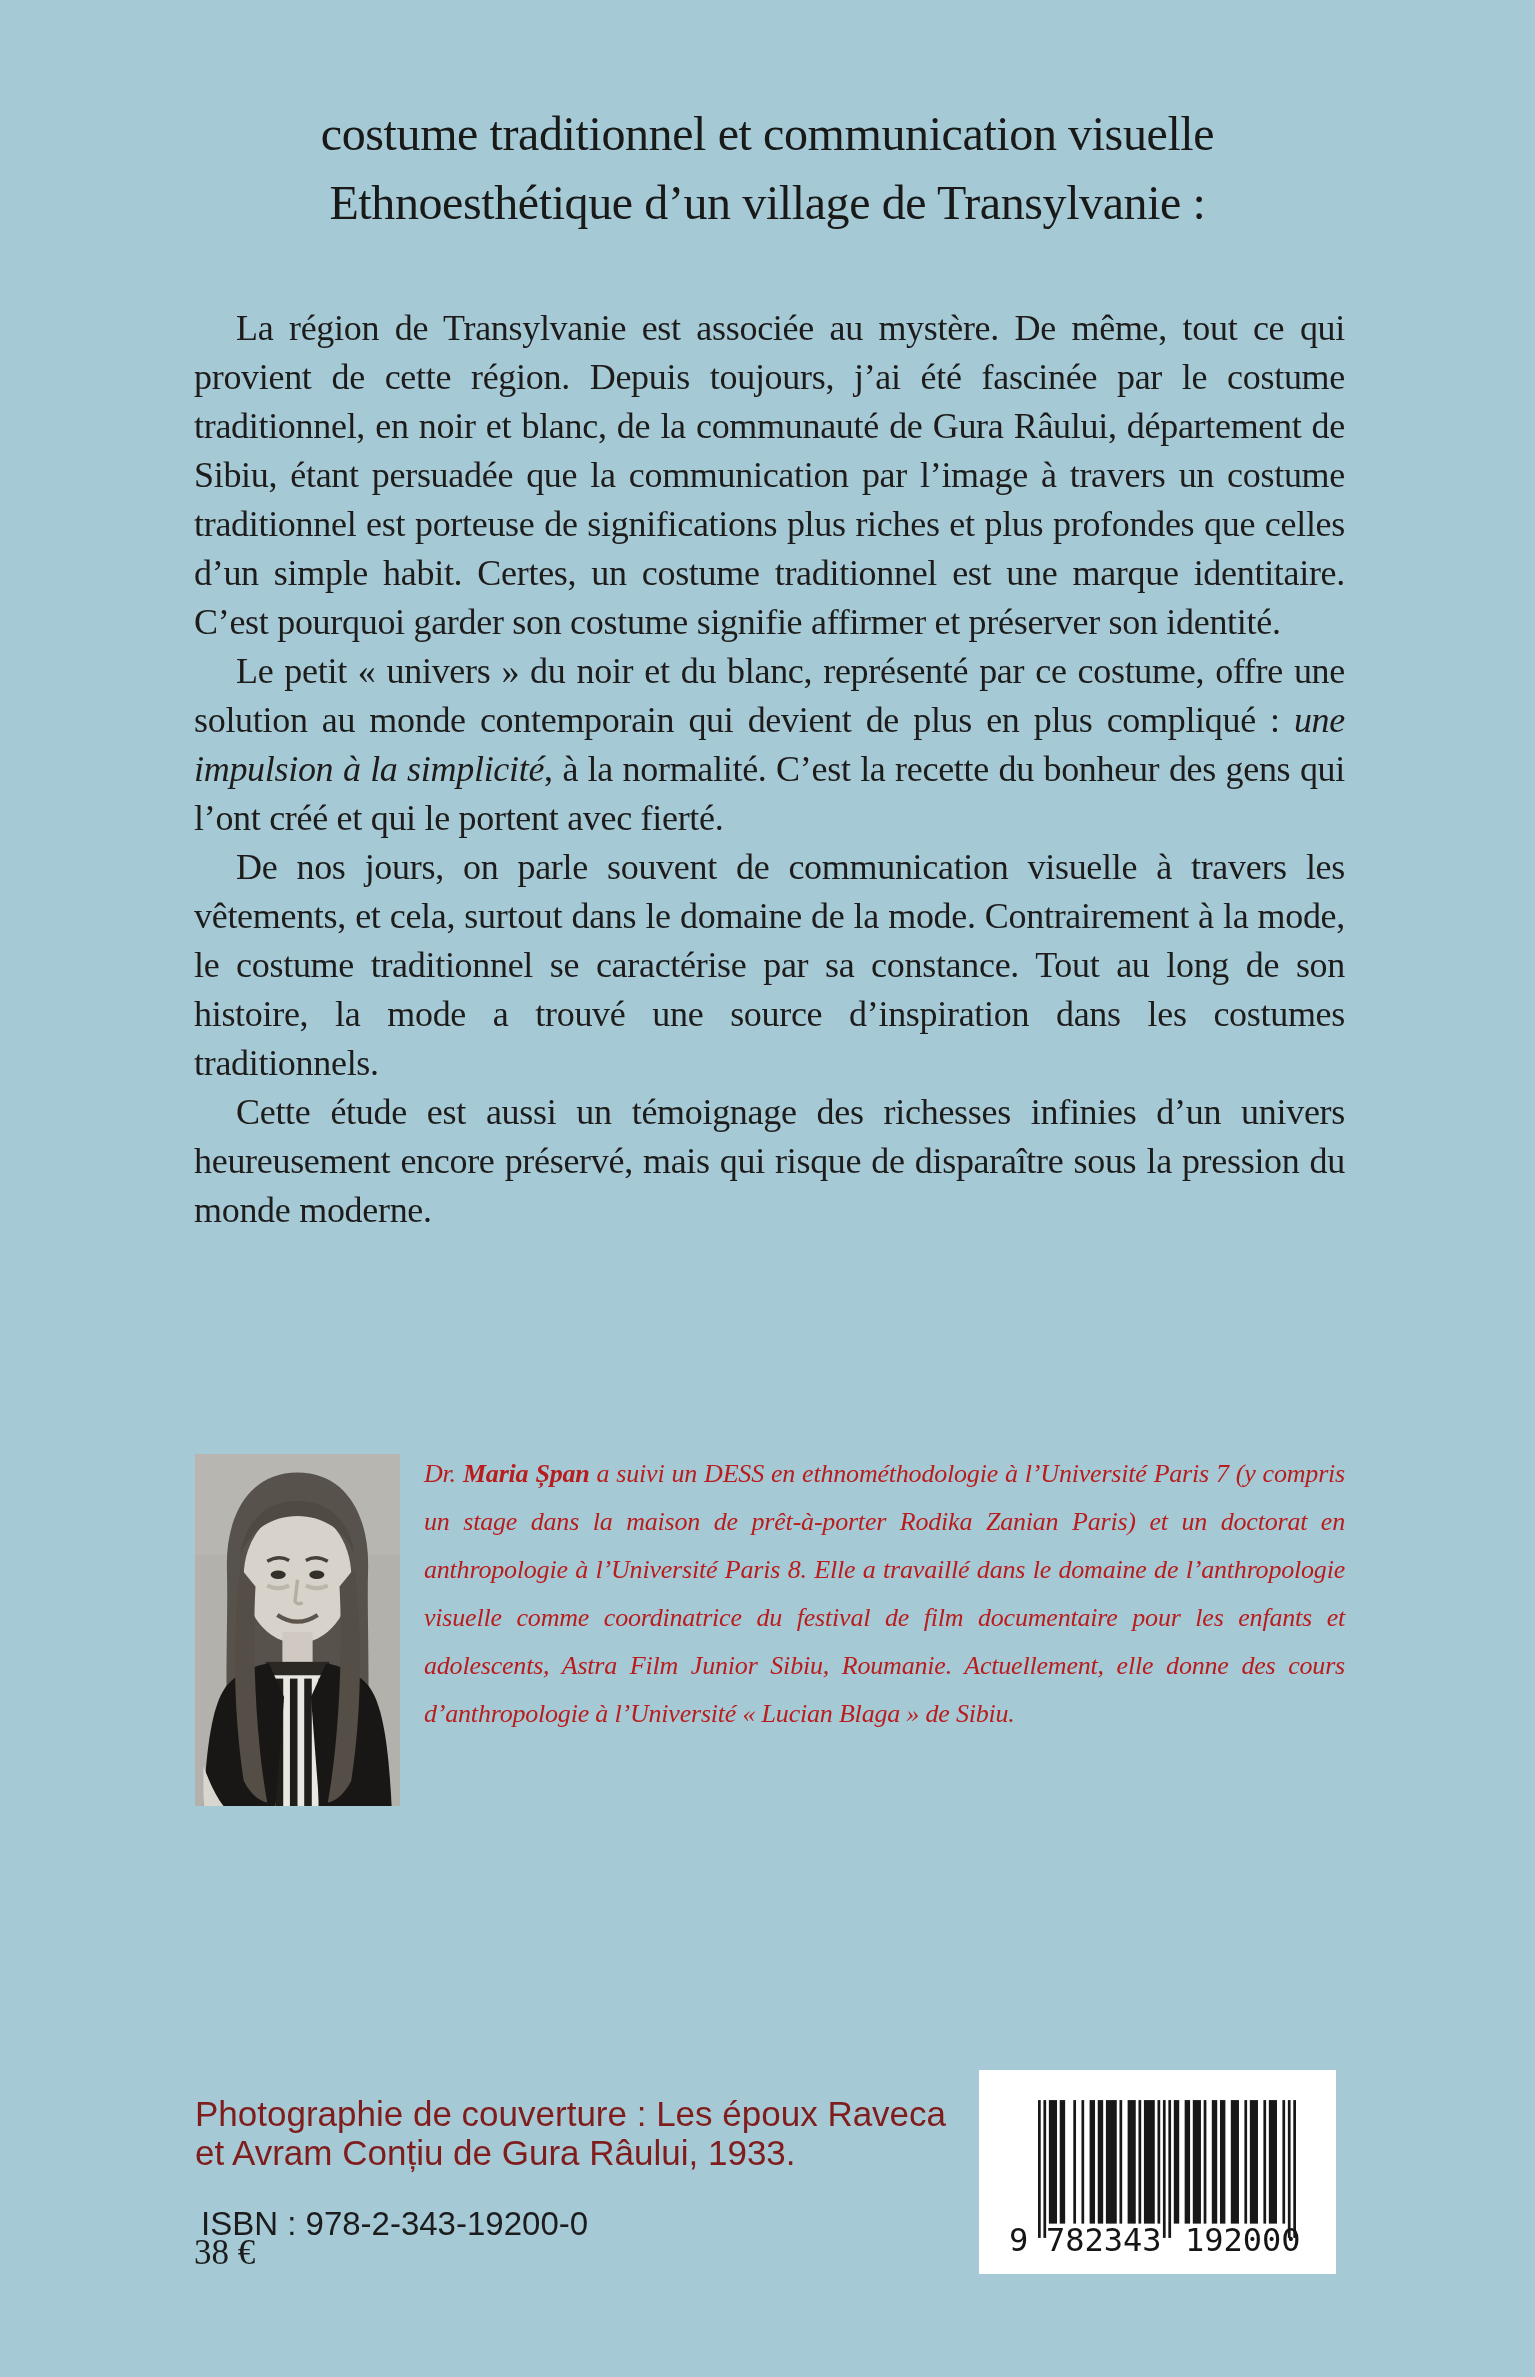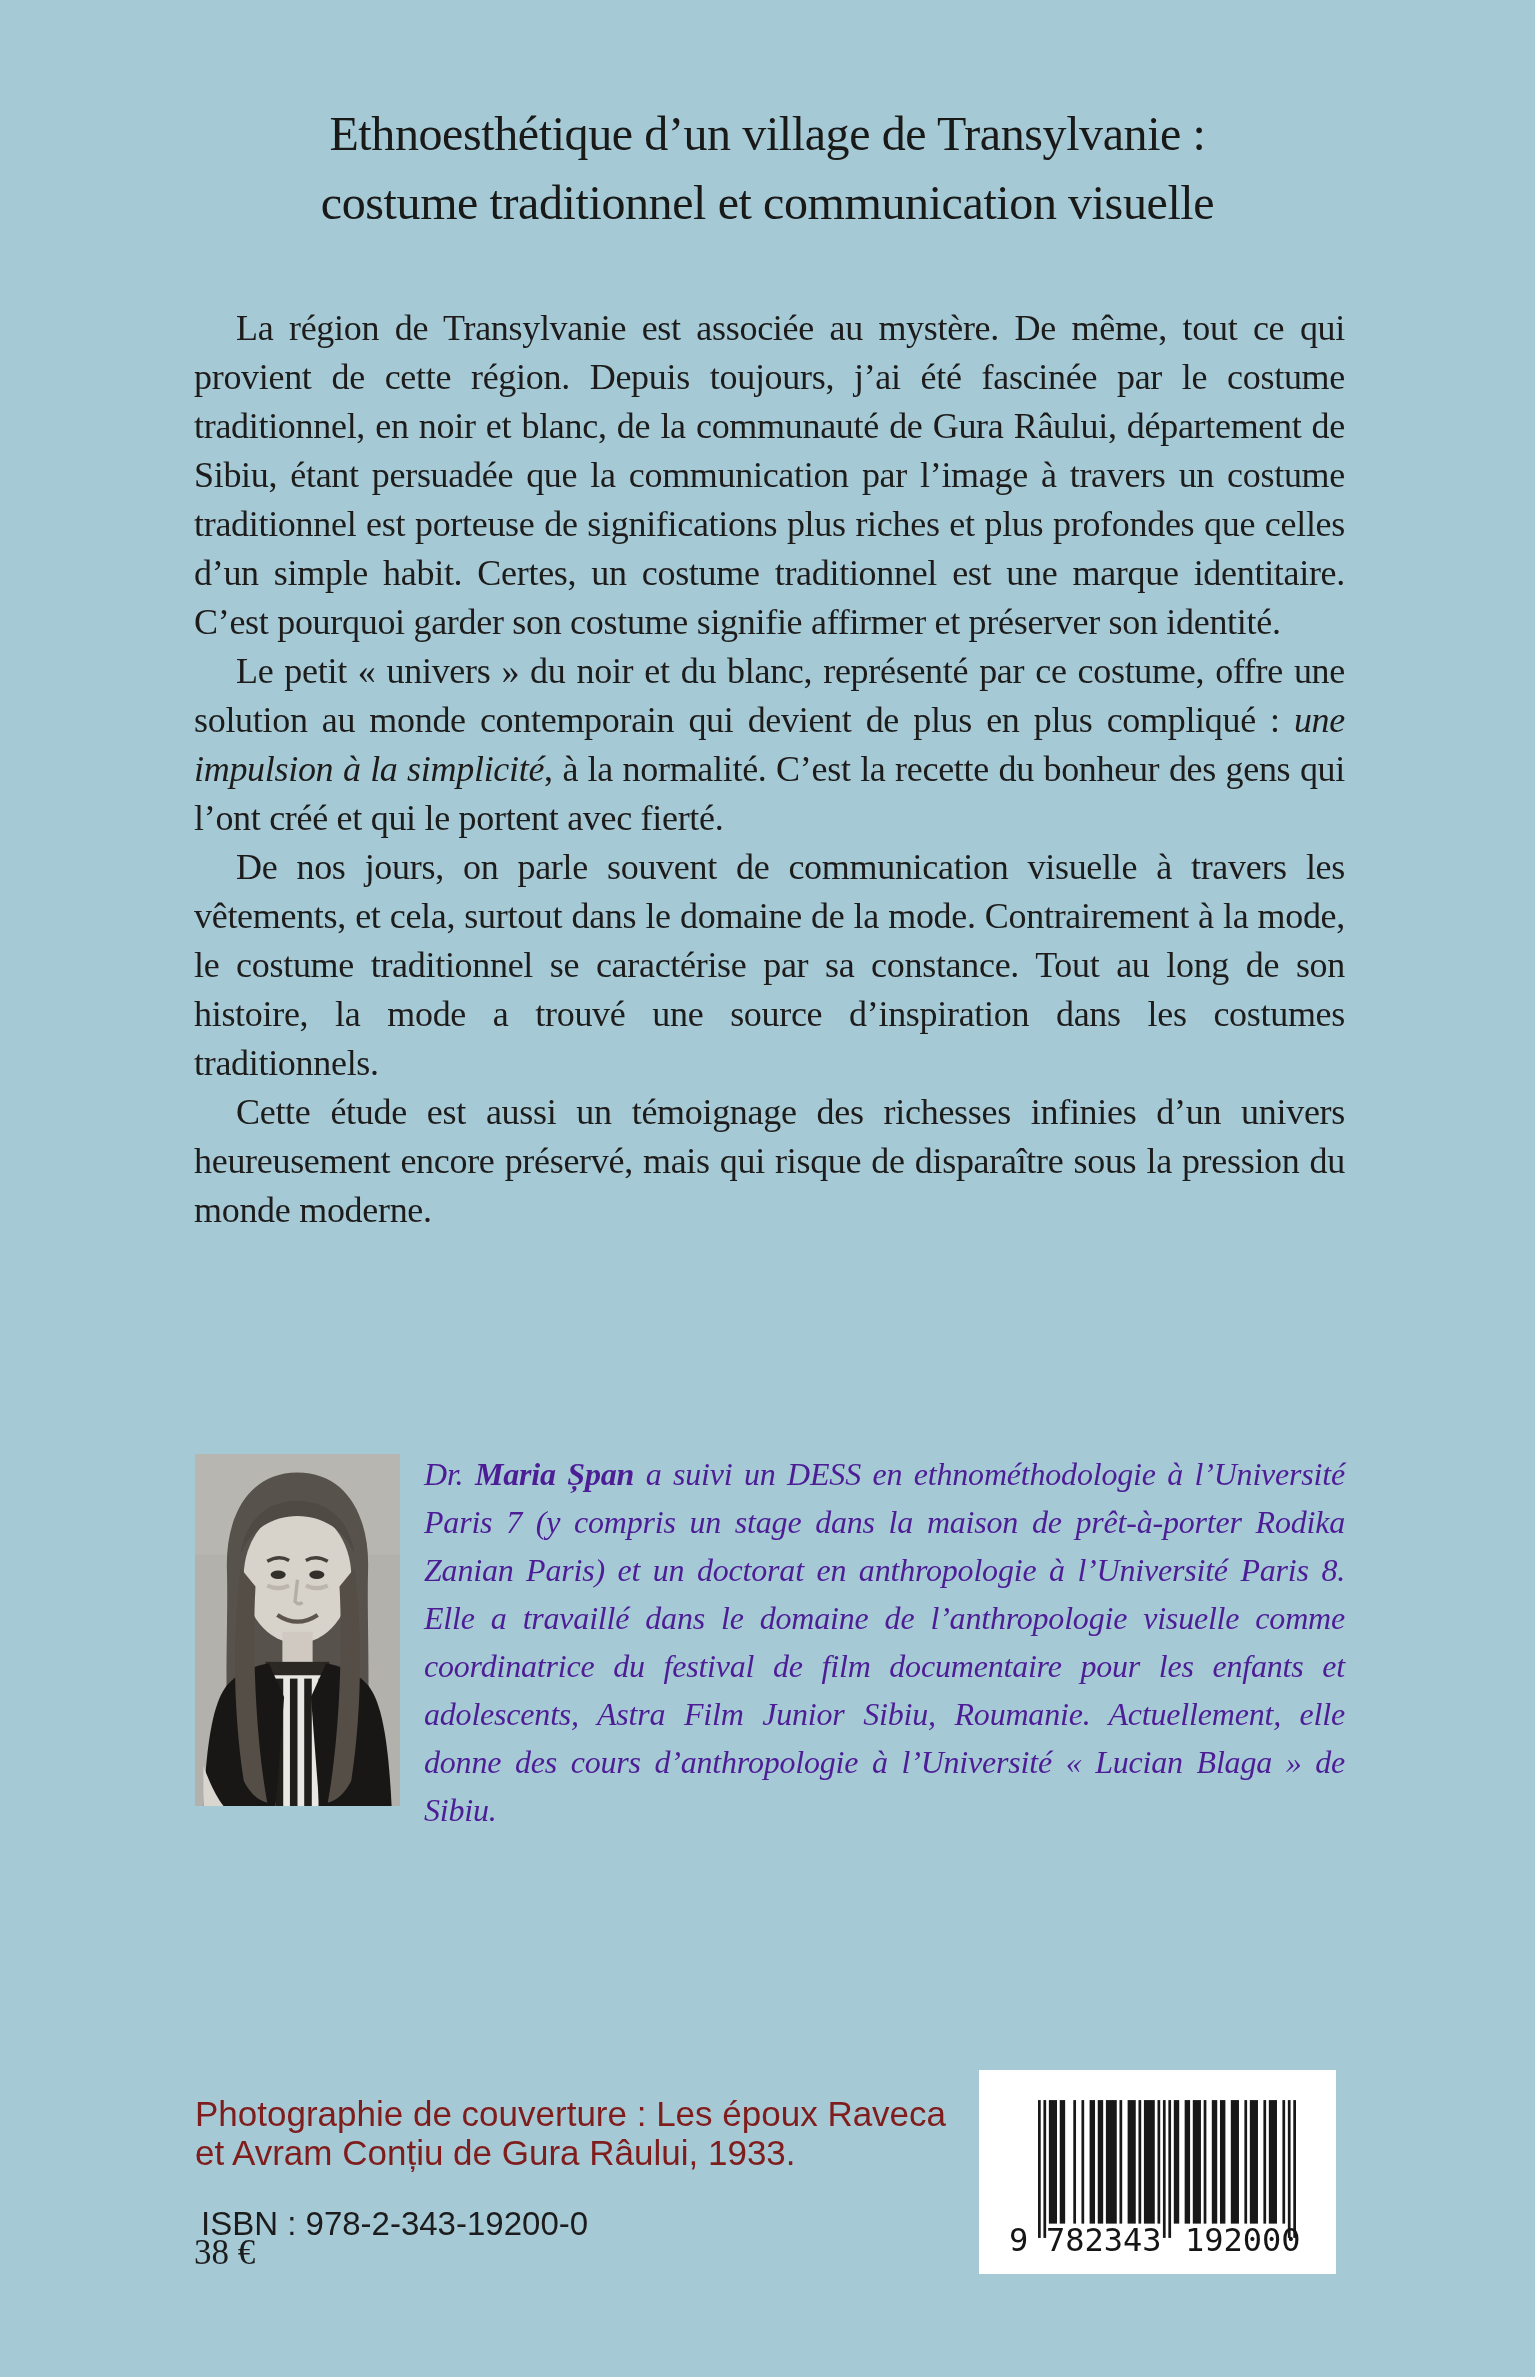--- a/index.html
+++ b/index.html
@@ -28,22 +28,22 @@
   .synopsis p{margin:0;text-indent:42px;}
   .synopsis em{font-style:italic;}
   
   .bio-photo{
     position:absolute;left:195px;top:1454px;width:205px;height:352px;
   }
   .bio-photo svg{display:block;width:100%;height:100%;}
   
   .bio{
     position:absolute;left:424px;top:1450px;width:921px;
-    font-style:italic;font-size:32px;line-height:48px;
-    text-align:justify;color:#4c1d95;letter-spacing:-0.2px;
+    font-style:italic;font-size:26px;line-height:48px;
+    text-align:justify;color:#b91c1c;letter-spacing:-0.2px;
   }
   .bio-name{font-weight:bold;}
   
   .credit{
     position:absolute;left:195px;top:2094px;
     font-family:"Liberation Sans", sans-serif;
     font-size:35px;line-height:39px;color:#7f1d1d;
   }
   .isbn{
     position:absolute;left:201px;top:2205px;
@@ -68,22 +68,22 @@
   .bd-first{left:30px;}
   .bd-left{left:67px;width:115px;text-align:center;}
   .bd-right{left:206px;width:115px;text-align:left;}
 </style>
 </head>
 <body>
 
 <div class="cover">
 
   <h1 class="title">
+    <span>costume traditionnel et communication visuelle</span>
     <span>Ethnoesthétique d’un village de Transylvanie :</span>
-    <span>costume traditionnel et communication visuelle</span>
   </h1>
 
   <div class="synopsis">
     <p>La région de Transylvanie est associée au mystère. De même, tout ce qui provient de cette région. Depuis toujours, j’ai été fascinée par le costume traditionnel, en noir et blanc, de la communauté de Gura Râului, département de Sibiu, étant persuadée que la communication par l’image à travers un costume traditionnel est porteuse de significations plus riches et plus profondes que celles d’un simple habit. Certes, un costume traditionnel est une marque identitaire. C’est pourquoi garder son costume signifie affirmer et préserver son identité.</p>
     <p><span>Le petit « univers » du noir et du blanc, représenté par ce costume, offre une solution au monde contemporain qui devient de plus en plus compliqué : </span><em>une impulsion à la simplicité</em><span>, à la normalité. C’est la recette du bonheur des gens qui l’ont créé et qui le portent avec fierté.</span></p>
     <p>De nos jours, on parle souvent de communication visuelle à travers les vêtements, et cela, surtout dans le domaine de la mode. Contrairement à la mode, le costume traditionnel se caractérise par sa constance. Tout au long de son histoire, la mode a trouvé une source d’inspiration dans les costumes traditionnels.</p>
     <p>Cette étude est aussi un témoignage des richesses infinies d’un univers heureusement encore préservé, mais qui risque de disparaître sous la pression du monde moderne.</p>
   </div>
 
   <div class="bio-photo">

